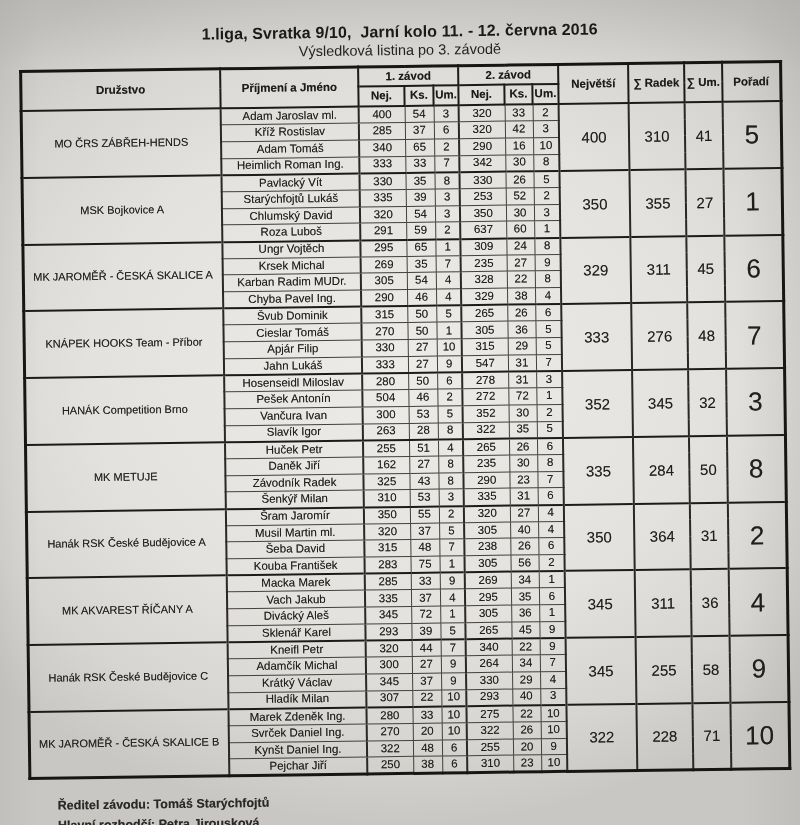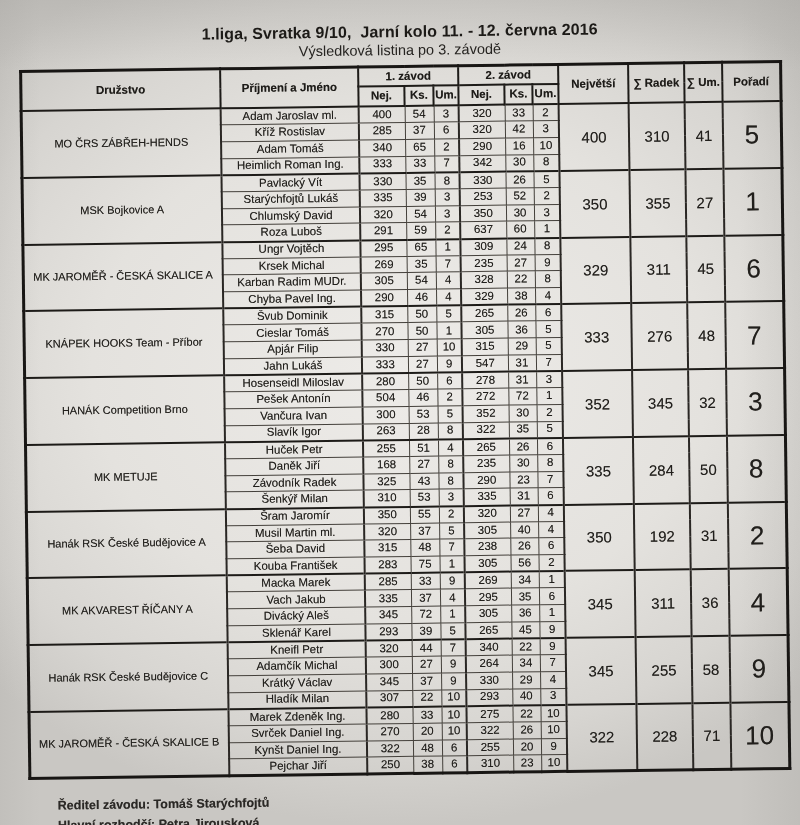--- a/index.html
+++ b/index.html
@@ -341,21 +341,21 @@
             <td class="num-cell bl2">265</td>
             <td class="num-cell">26</td>
             <td class="num-cell">6</td>
             <td class="sum-cell bl2" rowspan="4">335</td>
             <td class="sum-cell bl2" rowspan="4">284</td>
             <td class="sum-cell bl2" rowspan="4">50</td>
             <td class="rank-cell bl2" rowspan="4">8</td>
           </tr>
           <tr>
             <td class="name-cell">Daněk Jiří</td>
-            <td class="num-cell bl2">168</td>
+            <td class="num-cell bl2">162</td>
             <td class="num-cell">27</td>
             <td class="num-cell">8</td>
             <td class="num-cell bl2">235</td>
             <td class="num-cell">30</td>
             <td class="num-cell">8</td>
           </tr>
           <tr>
             <td class="name-cell">Závodník Radek</td>
             <td class="num-cell bl2">325</td>
             <td class="num-cell">43</td>
@@ -376,21 +376,21 @@
           <tr class="team-first">
             <td class="team-cell" rowspan="4">Hanák RSK České Budějovice A</td>
             <td class="name-cell">Šram Jaromír</td>
             <td class="num-cell bl2">350</td>
             <td class="num-cell">55</td>
             <td class="num-cell">2</td>
             <td class="num-cell bl2">320</td>
             <td class="num-cell">27</td>
             <td class="num-cell">4</td>
             <td class="sum-cell bl2" rowspan="4">350</td>
-            <td class="sum-cell bl2" rowspan="4">192</td>
+            <td class="sum-cell bl2" rowspan="4">364</td>
             <td class="sum-cell bl2" rowspan="4">31</td>
             <td class="rank-cell bl2" rowspan="4">2</td>
           </tr>
           <tr>
             <td class="name-cell">Musil Martin ml.</td>
             <td class="num-cell bl2">320</td>
             <td class="num-cell">37</td>
             <td class="num-cell">5</td>
             <td class="num-cell bl2">305</td>
             <td class="num-cell">40</td>

